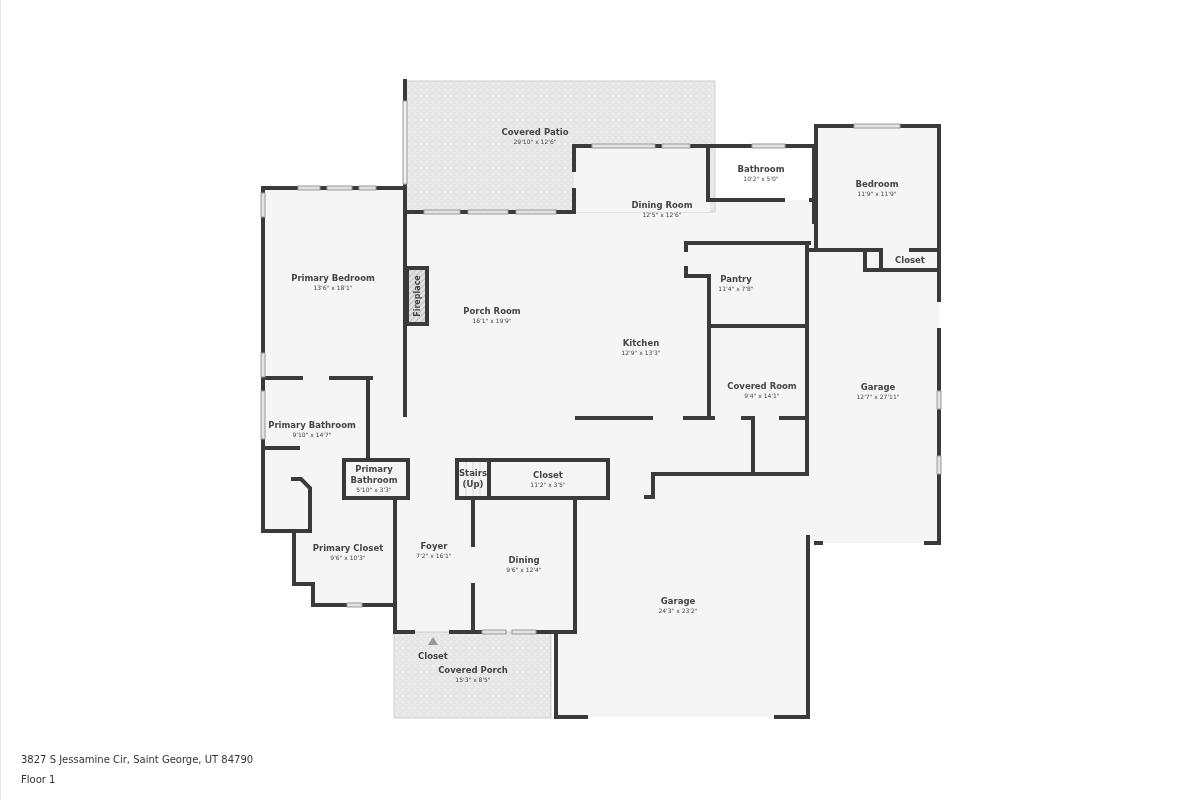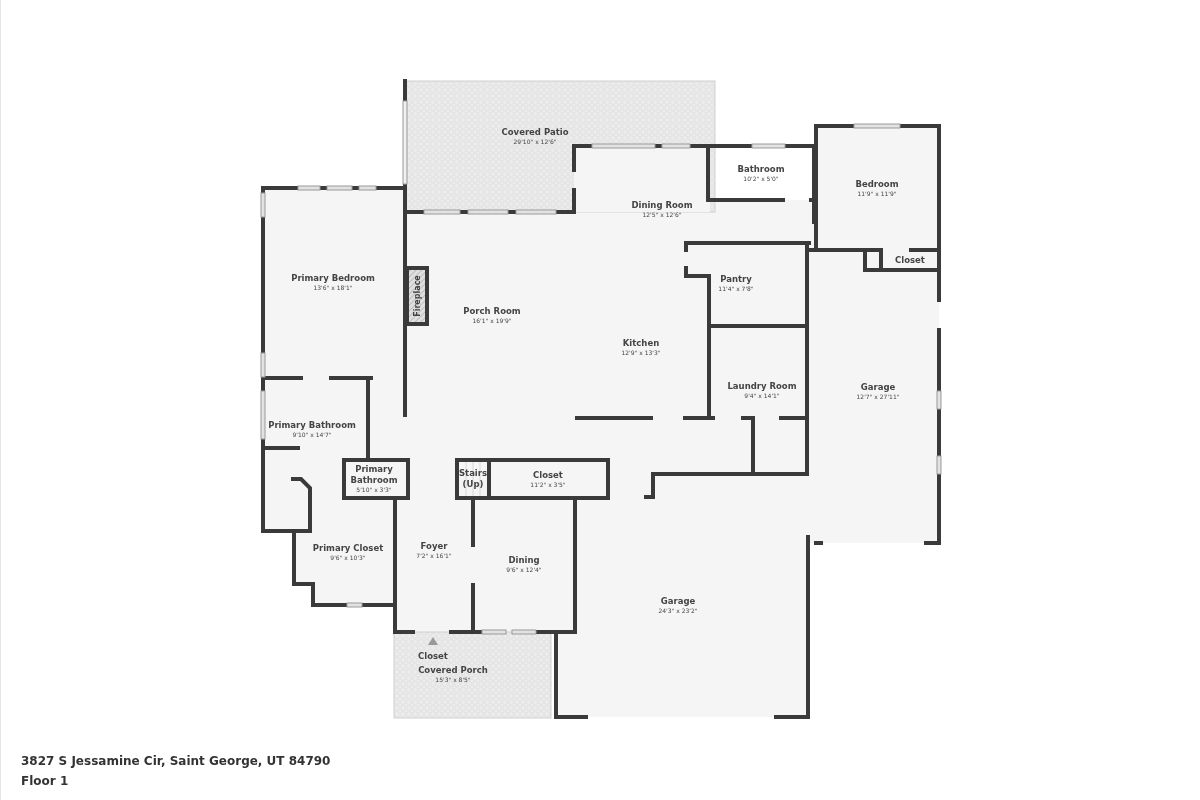--- a/index.html
+++ b/index.html
@@ -3,21 +3,21 @@
 <meta charset="utf-8">
 <style>
   html, body { margin:0; padding:0; }
   body { width:1200px; height:800px; background:#ffffff; position:relative; overflow:hidden; font-family:"DejaVu Sans", "Liberation Sans", sans-serif; }
   .frame { position:absolute; left:0; top:0; width:1200px; height:800px; border-left:1px solid #e6e6e6; box-sizing:border-box; }
   svg.plan { position:absolute; left:0; top:0; }
   .room { position:absolute; text-align:center; color:#444; transform:translate(-50%,-50%); white-space:nowrap; }
   .room .name { font-size:8.5px; font-weight:bold; line-height:11px; display:block; }
   .room .dim { font-size:6px; line-height:8px; display:block; color:#444; }
   .fireplace-label { position:absolute; font-size:8px; font-weight:bold; color:#444; transform:translate(-50%,-50%) rotate(-90deg); }
-  .footer { position:absolute; left:20px; font-size:12px; font-weight:bold; color:#333; }
+  .footer { position:absolute; left:20px; font-size:10px; font-weight:normal; color:#333; }
 </style>
 </head>
 <body>
 
 <div class="frame">
 
 <svg class="plan" width="1200" height="800" viewBox="0 0 1200 800">
   <defs>
     <pattern id="tile" width="6" height="6" patternUnits="userSpaceOnUse">
       <rect width="6" height="6" fill="#ececec"></rect>
@@ -194,21 +194,21 @@
 </div>
 <div class="room" style="left:735px;top:283px">
   <span class="name">Pantry</span>
   <span class="dim">11'4" x 7'8"</span>
 </div>
 <div class="room" style="left:640px;top:347px">
   <span class="name">Kitchen</span>
   <span class="dim">12'9" x 13'3"</span>
 </div>
 <div class="room" style="left:761px;top:390px">
-  <span class="name">Laundry Room</span>
+  <span class="name">Covered Room</span>
   <span class="dim">9'4" x 14'1"</span>
 </div>
 <div class="room" style="left:877px;top:391px">
   <span class="name">Garage</span>
   <span class="dim">12'7" x 27'11"</span>
 </div>
 <div class="room" style="left:311px;top:429px">
   <span class="name">Primary Bathroom</span>
   <span class="dim">9'10" x 14'7"</span>
 </div>
@@ -237,21 +237,21 @@
   <span class="name">Dining</span>
   <span class="dim">9'6" x 12'4"</span>
 </div>
 <div class="room" style="left:677px;top:605px">
   <span class="name">Garage</span>
   <span class="dim">24'3" x 23'2"</span>
 </div>
 <div class="room" style="left:432px;top:656px">
   <span class="name">Closet</span>
 </div>
-<div class="room" style="left:452px;top:674px">
+<div class="room" style="left:472px;top:674px">
   <span class="name">Covered Porch</span>
   <span class="dim">15'3" x 8'5"</span>
 </div>
 
 <div class="footer" style="top:754px">3827 S Jessamine Cir, Saint George, UT 84790</div>
 <div class="footer" style="top:774px">Floor 1</div>
 
 </div>
 
 </body></html>

